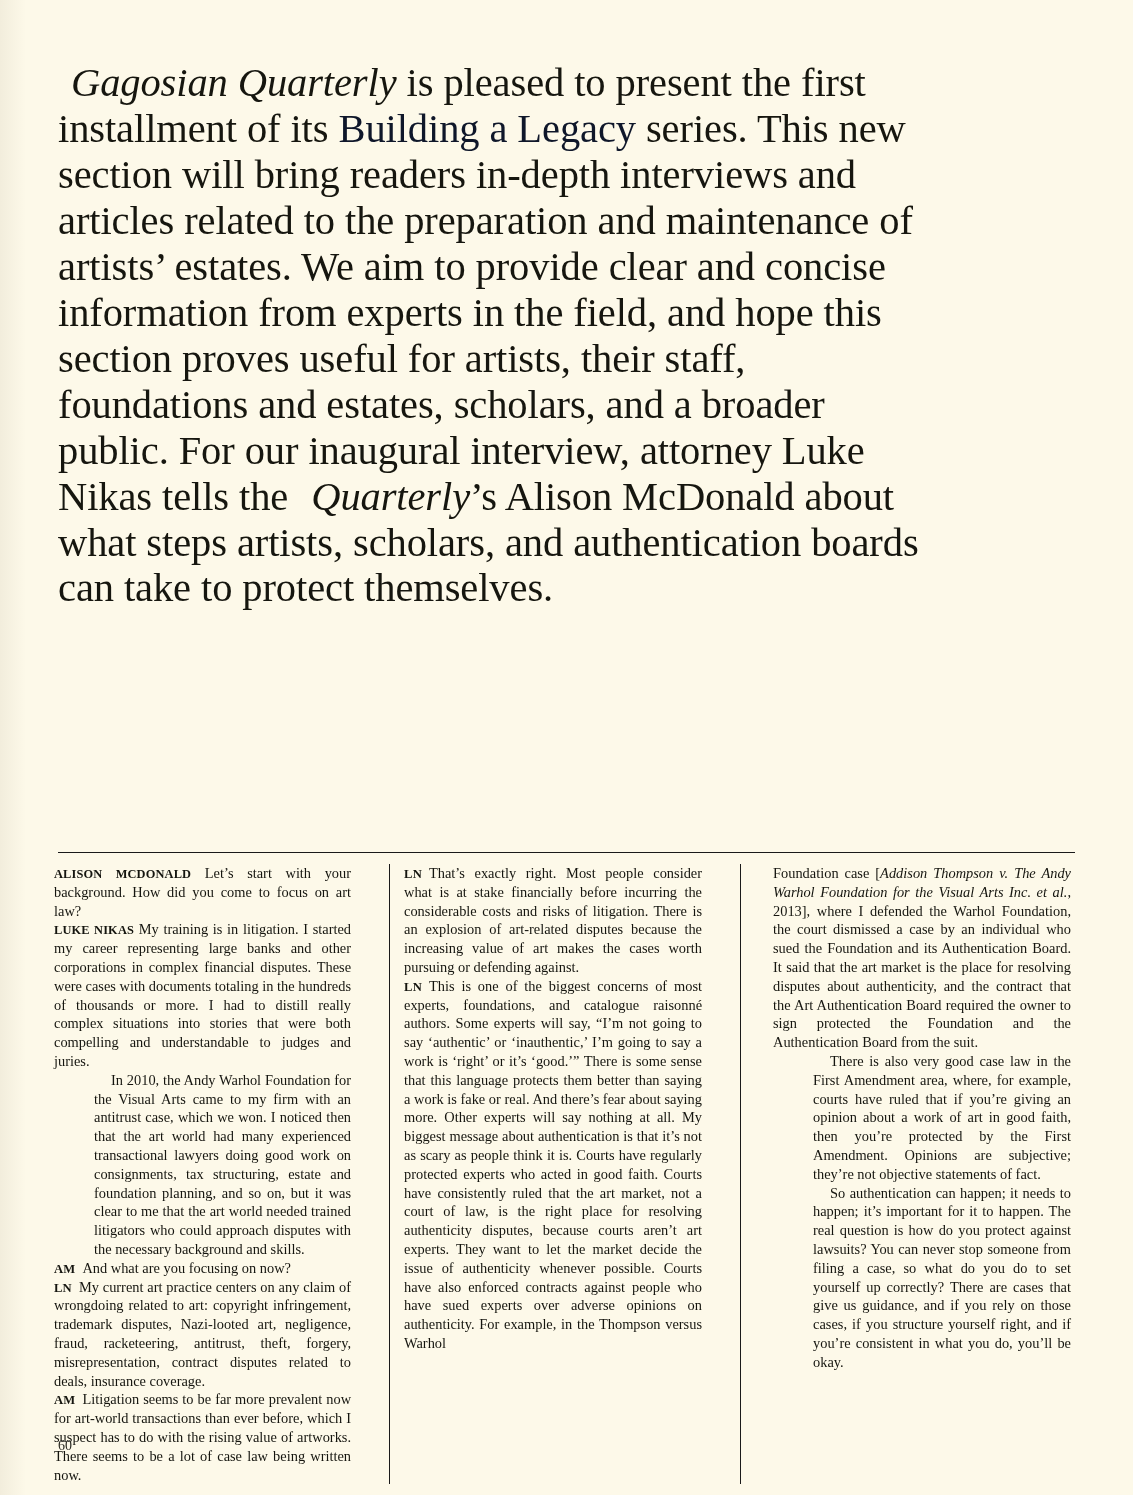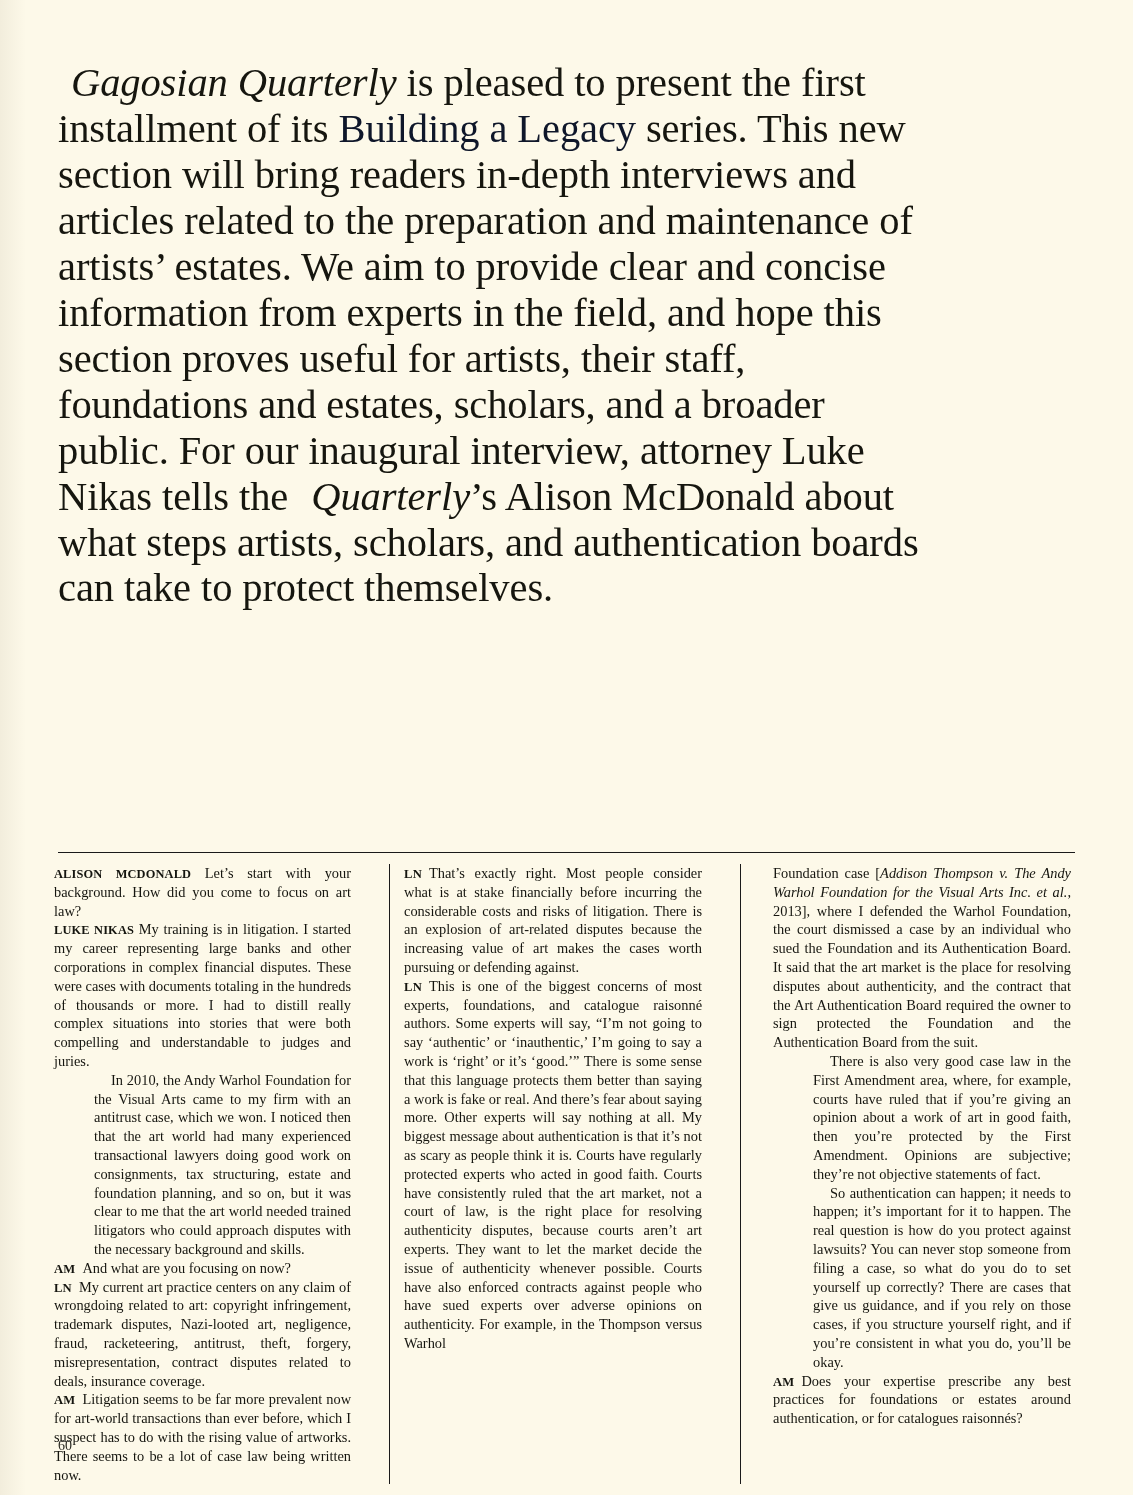--- a/index.html
+++ b/index.html
@@ -142,20 +142,19 @@
 
     <div class="col mid">
       <p><span class="spk-sm">LN</span><span>That’s exactly right. Most people consider what is at stake financially before incurring the considerable costs and risks of litigation. There is an explosion of art-related disputes because the increasing value of art makes the cases worth pursuing or defending against.</span></p>
       <p><span class="spk-sm">LN</span><span>This is one of the biggest concerns of most experts, foundations, and catalogue raisonné authors. Some experts will say, “I’m not going to say ‘authentic’ or ‘inauthentic,’ I’m going to say a work is ‘right’ or it’s ‘good.’” There is some sense that this language protects them better than saying a work is fake or real. And there’s fear about saying more. Other experts will say nothing at all. My biggest message about authentication is that it’s not as scary as people think it is. Courts have regularly protected experts who acted in good faith. Courts have consistently ruled that the art market, not a court of law, is the right place for resolving authenticity disputes, because courts aren’t art experts. They want to let the market decide the issue of authenticity whenever possible. Courts have also enforced contracts against people who have sued experts over adverse opinions on authenticity. For example, in the Thompson versus Warhol</span></p>
     </div>
 
     <div class="col right">
       <p><span>Foundation case [</span><span class="ital">Addison Thompson v. The Andy Warhol Foundation for the Visual Arts Inc. et al.</span><span>, 2013], where I defended the Warhol Foundation, the court dismissed a case by an individual who sued the Foundation and its Authentication Board. It said that the art market is the place for resolving disputes about authenticity, and the contract that the Art Authentication Board required the owner to sign protected the Foundation and the Authentication Board from the suit.</span></p>
       <p class="indent">There is also very good case law in the First Amendment area, where, for example, courts have ruled that if you’re giving an opinion about a work of art in good faith, then you’re protected by the First Amendment. Opinions are subjective; they’re not objective statements of fact.</p>
       <p class="indent">So authentication can happen; it needs to happen; it’s important for it to happen. The real question is how do you protect against lawsuits? You can never stop someone from filing a case, so what do you do to set yourself up correctly? There are cases that give us guidance, and if you rely on those cases, if you structure yourself right, and if you’re consistent in what you do, you’ll be okay.</p>
-      <p><span class="spk-sm">AM</span><span>Does your expertise prescribe any best practices for foundations or estates around authentication, or for catalogues raisonnés?</span></p>
     </div>
 
   </div>
 
   <div class="folio">60</div>
 
 </div>
 
 </body></html>

